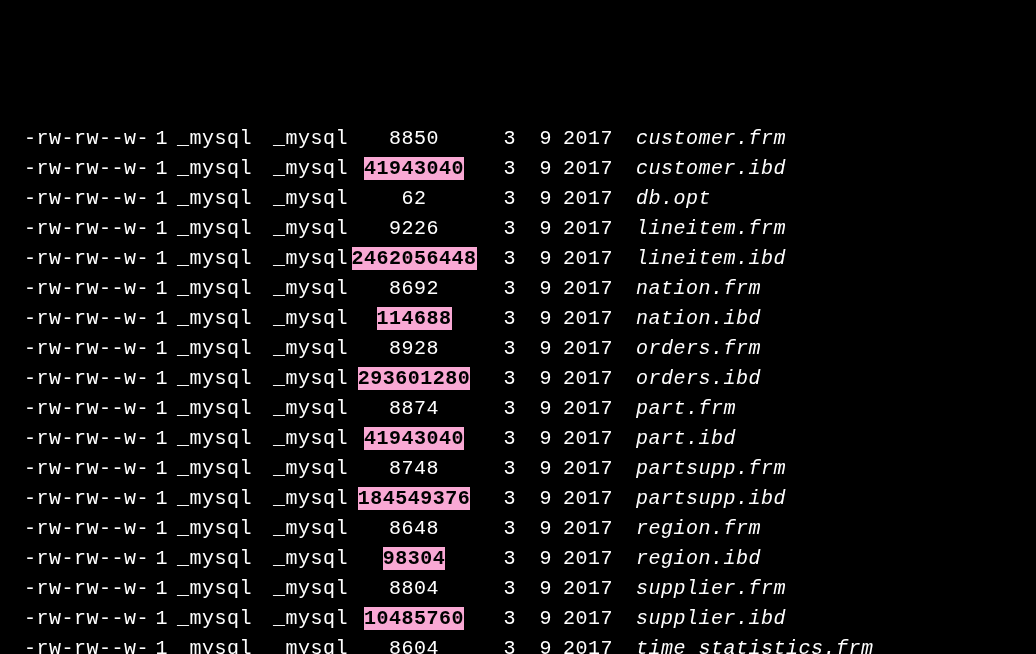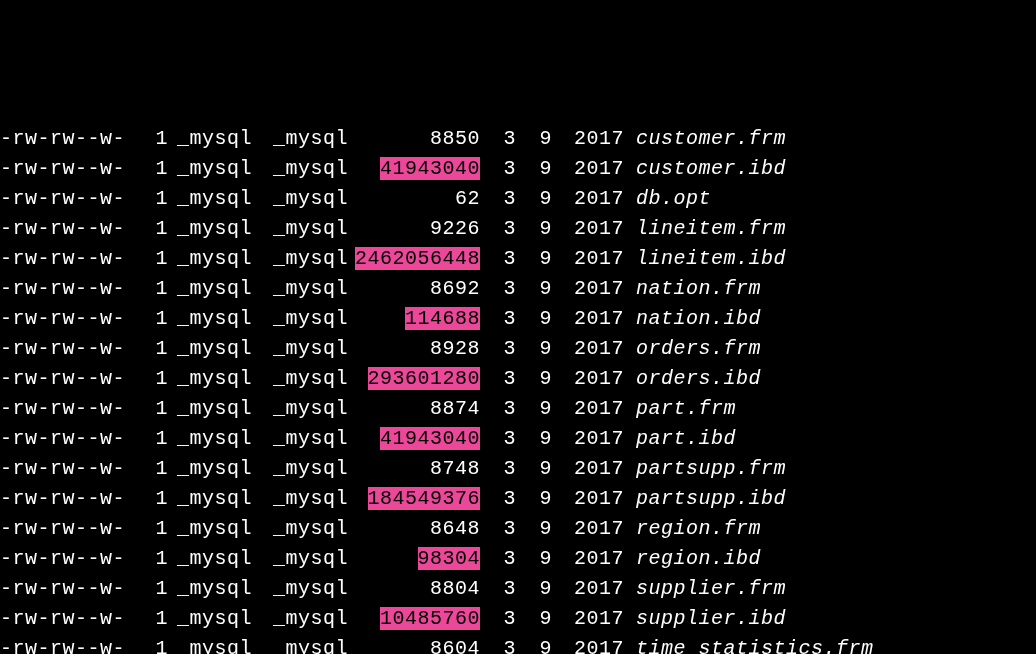--- a/index.html
+++ b/index.html
@@ -13,29 +13,29 @@
       font-family: 'Courier New', Courier, monospace;
       font-size: 20px;
       line-height: 1.5;
       padding: 4px 0;
       white-space: pre;
       letter-spacing: 0.5px;
     }
     .row {
       display: block;
     }
-    .perm { display: inline-block; width: 11ch; }
+    .perm { display: inline-block; width: 11ch; padding-left: 24px; }
     .links { display: inline-block; width: 3ch; text-align: right; }
     .owner { display: inline-block; width: 7ch; text-align: right; }
     .group { display: inline-block; width: 8ch; text-align: right; }
-    .size-wrap { display: inline-block; width: 11ch; text-align: right; }
-    .size-hl { background-color: #ec4899; color: #000; }
+    .size-wrap { display: inline-block; width: 11ch; text-align: center; }
+    .size-hl { background-color: #f9a8d4; color: #000; font-weight: bold; }
     .month { display: inline-block; width: 3ch; text-align: right; }
     .day { display: inline-block; width: 3ch; text-align: right; }
-    .year { display: inline-block; width: 6ch; text-align: right; }
+    .year { display: inline-block; width: 6ch; text-align: center; }
     .name { display: inline-block; padding-left: 1ch; font-style: italic; }
   </style>
 </head>
 <body>
 
 
 
 <div id="terminal"><div class="row"><span class="perm">-rw-rw--w-</span><span class="links">1</span><span class="owner">_mysql</span><span class="group">_mysql</span><span class="size-wrap"><span>8850</span></span><span class="month">3</span><span class="day">9</span><span class="year">2017</span><span class="name">customer.frm</span></div><div class="row"><span class="perm">-rw-rw--w-</span><span class="links">1</span><span class="owner">_mysql</span><span class="group">_mysql</span><span class="size-wrap"><span class="size-hl">41943040</span></span><span class="month">3</span><span class="day">9</span><span class="year">2017</span><span class="name">customer.ibd</span></div><div class="row"><span class="perm">-rw-rw--w-</span><span class="links">1</span><span class="owner">_mysql</span><span class="group">_mysql</span><span class="size-wrap"><span>62</span></span><span class="month">3</span><span class="day">9</span><span class="year">2017</span><span class="name">db.opt</span></div><div class="row"><span class="perm">-rw-rw--w-</span><span class="links">1</span><span class="owner">_mysql</span><span class="group">_mysql</span><span class="size-wrap"><span>9226</span></span><span class="month">3</span><span class="day">9</span><span class="year">2017</span><span class="name">lineitem.frm</span></div><div class="row"><span class="perm">-rw-rw--w-</span><span class="links">1</span><span class="owner">_mysql</span><span class="group">_mysql</span><span class="size-wrap"><span class="size-hl">2462056448</span></span><span class="month">3</span><span class="day">9</span><span class="year">2017</span><span class="name">lineitem.ibd</span></div><div class="row"><span class="perm">-rw-rw--w-</span><span class="links">1</span><span class="owner">_mysql</span><span class="group">_mysql</span><span class="size-wrap"><span>8692</span></span><span class="month">3</span><span class="day">9</span><span class="year">2017</span><span class="name">nation.frm</span></div><div class="row"><span class="perm">-rw-rw--w-</span><span class="links">1</span><span class="owner">_mysql</span><span class="group">_mysql</span><span class="size-wrap"><span class="size-hl">114688</span></span><span class="month">3</span><span class="day">9</span><span class="year">2017</span><span class="name">nation.ibd</span></div><div class="row"><span class="perm">-rw-rw--w-</span><span class="links">1</span><span class="owner">_mysql</span><span class="group">_mysql</span><span class="size-wrap"><span>8928</span></span><span class="month">3</span><span class="day">9</span><span class="year">2017</span><span class="name">orders.frm</span></div><div class="row"><span class="perm">-rw-rw--w-</span><span class="links">1</span><span class="owner">_mysql</span><span class="group">_mysql</span><span class="size-wrap"><span class="size-hl">293601280</span></span><span class="month">3</span><span class="day">9</span><span class="year">2017</span><span class="name">orders.ibd</span></div><div class="row"><span class="perm">-rw-rw--w-</span><span class="links">1</span><span class="owner">_mysql</span><span class="group">_mysql</span><span class="size-wrap"><span>8874</span></span><span class="month">3</span><span class="day">9</span><span class="year">2017</span><span class="name">part.frm</span></div><div class="row"><span class="perm">-rw-rw--w-</span><span class="links">1</span><span class="owner">_mysql</span><span class="group">_mysql</span><span class="size-wrap"><span class="size-hl">41943040</span></span><span class="month">3</span><span class="day">9</span><span class="year">2017</span><span class="name">part.ibd</span></div><div class="row"><span class="perm">-rw-rw--w-</span><span class="links">1</span><span class="owner">_mysql</span><span class="group">_mysql</span><span class="size-wrap"><span>8748</span></span><span class="month">3</span><span class="day">9</span><span class="year">2017</span><span class="name">partsupp.frm</span></div><div class="row"><span class="perm">-rw-rw--w-</span><span class="links">1</span><span class="owner">_mysql</span><span class="group">_mysql</span><span class="size-wrap"><span class="size-hl">184549376</span></span><span class="month">3</span><span class="day">9</span><span class="year">2017</span><span class="name">partsupp.ibd</span></div><div class="row"><span class="perm">-rw-rw--w-</span><span class="links">1</span><span class="owner">_mysql</span><span class="group">_mysql</span><span class="size-wrap"><span>8648</span></span><span class="month">3</span><span class="day">9</span><span class="year">2017</span><span class="name">region.frm</span></div><div class="row"><span class="perm">-rw-rw--w-</span><span class="links">1</span><span class="owner">_mysql</span><span class="group">_mysql</span><span class="size-wrap"><span class="size-hl">98304</span></span><span class="month">3</span><span class="day">9</span><span class="year">2017</span><span class="name">region.ibd</span></div><div class="row"><span class="perm">-rw-rw--w-</span><span class="links">1</span><span class="owner">_mysql</span><span class="group">_mysql</span><span class="size-wrap"><span>8804</span></span><span class="month">3</span><span class="day">9</span><span class="year">2017</span><span class="name">supplier.frm</span></div><div class="row"><span class="perm">-rw-rw--w-</span><span class="links">1</span><span class="owner">_mysql</span><span class="group">_mysql</span><span class="size-wrap"><span class="size-hl">10485760</span></span><span class="month">3</span><span class="day">9</span><span class="year">2017</span><span class="name">supplier.ibd</span></div><div class="row"><span class="perm">-rw-rw--w-</span><span class="links">1</span><span class="owner">_mysql</span><span class="group">_mysql</span><span class="size-wrap"><span>8604</span></span><span class="month">3</span><span class="day">9</span><span class="year">2017</span><span class="name">time_statistics.frm</span></div></div>
 
 

